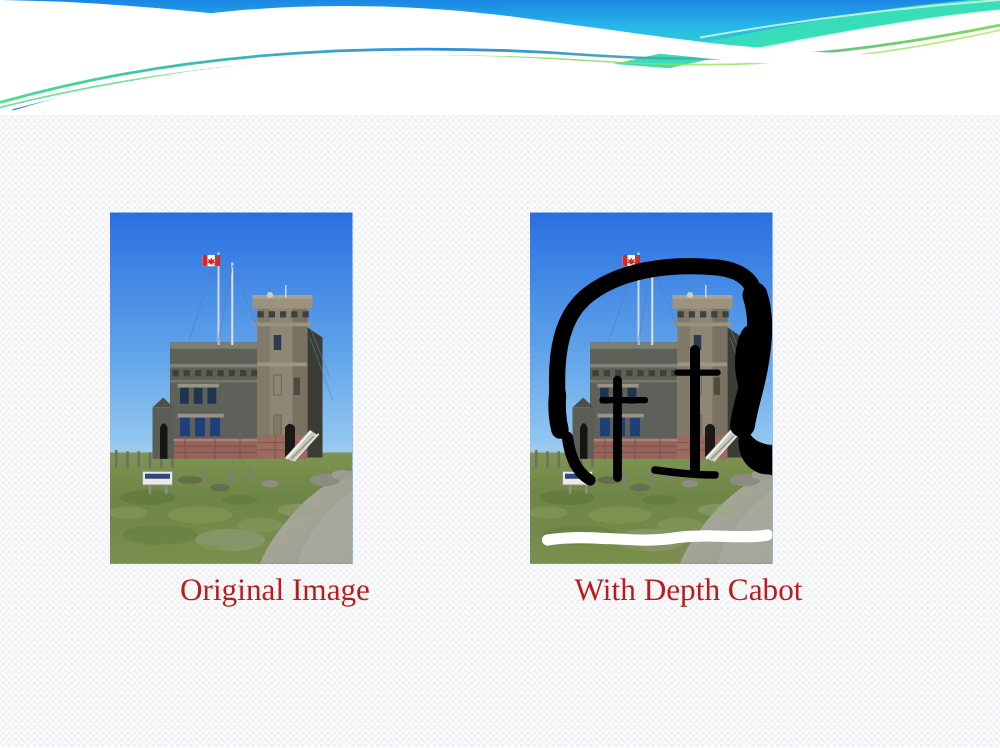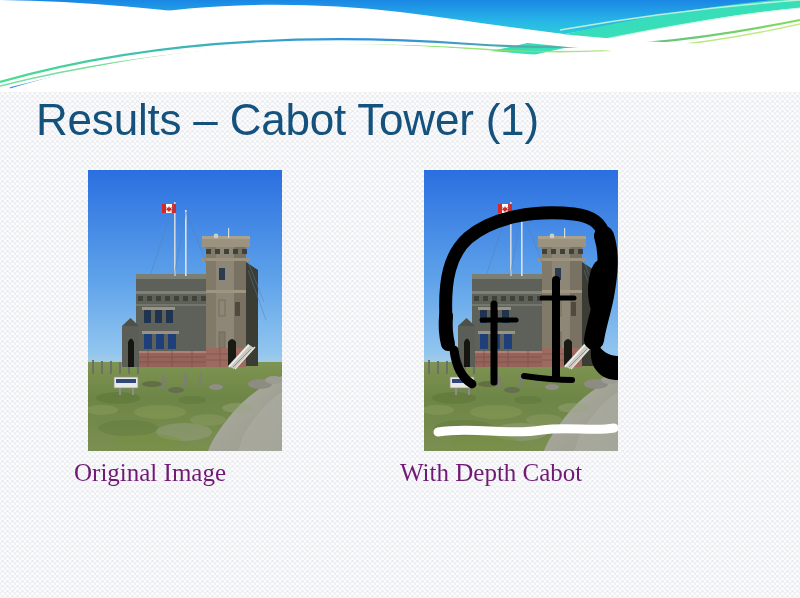--- a/index.html
+++ b/index.html
@@ -64,24 +64,24 @@
     position: relative;
     width: 194px;
     height: 281px;
     overflow: hidden;
     background: #3c84e8;
   }
 
   .caption {
     width: 194px;
     margin-top: 8px;
-    text-align: left;
+    text-align: right;
     font-family: "Liberation Serif", serif;
     font-size: 25px;
-    color: #701a75;
+    color: #b91c1c;
     white-space: nowrap;
   }
   
   .caption-inner { display: inline-block; }
   #caption-original  { margin-left: -14px; width: 222px; }
   #caption-labeled   { margin-left: -24px; width: 242px; }
 
   svg.photo-svg {
     position: absolute;
     left: 0;
@@ -142,21 +142,20 @@
       <path d="M34,90 C150,62 270,50 400,52" fill="none" stroke="#37c3ec" stroke-width="1.1" opacity="0.7"></path>
 
       <path d="M560,30 C640,16 720,6 800,0" fill="none" stroke="#bff2d9" stroke-width="1.6" opacity="0.95"></path>
       <path d="M600,40 C680,24 740,14 800,8" fill="none" stroke="#d6f7e6" stroke-width="1.2" opacity="0.9"></path>
 
       <path d="M0,58 C120,18 260,6 420,20 C560,32 680,52 800,40 L800,52 C676,64 556,44 416,32 C262,18 124,30 0,70 Z" fill="#ffffff"></path>
       <path d="M0,92 C120,52 280,36 450,48 C580,57 690,72 800,62 L800,92 Z" fill="#ffffff"></path>
     </svg>
   </div>
 
-  <div id="slide-title">Results – Cabot Tower (1)</div>
 
   <div class="figure" id="figure-original">
     <div class="photo">
       <svg class="photo-svg" viewBox="0 0 194 281" preserveAspectRatio="none">
         <defs>
           <linearGradient id="skyGrad" x1="0" y1="0" x2="0" y2="1">
             <stop offset="0%" stop-color="#2a6fe0"></stop>
             <stop offset="55%" stop-color="#5ea2ea"></stop>
             <stop offset="100%" stop-color="#9ccdf0"></stop>
           </linearGradient>

